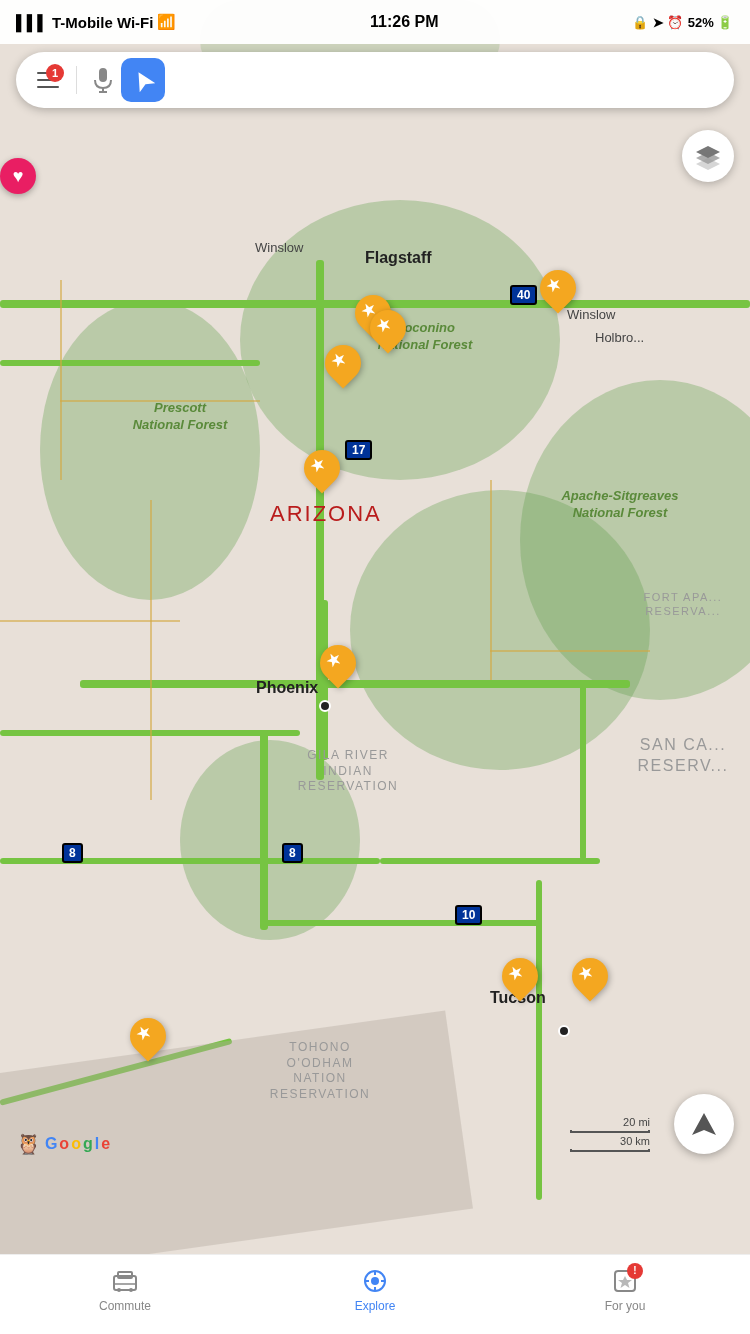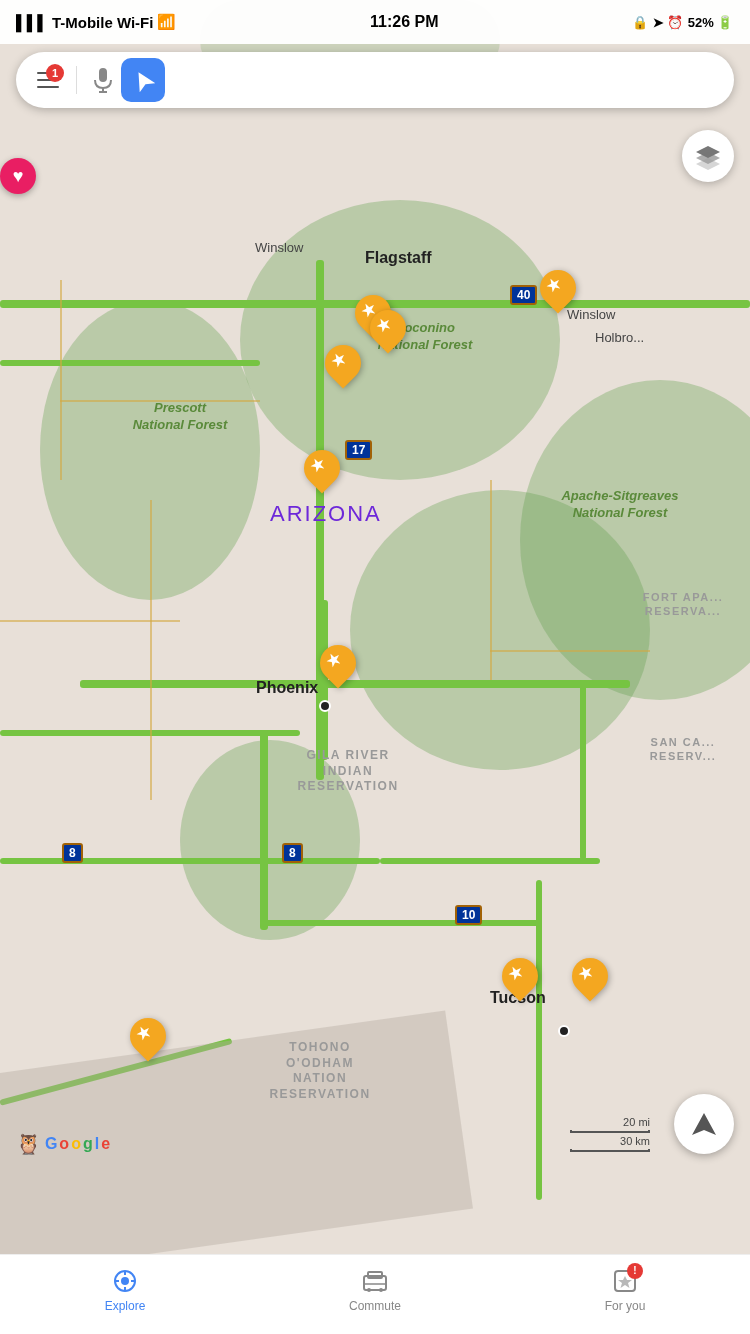--- a/index.html
+++ b/index.html
@@ -140,21 +140,21 @@
       justify-content: center;
       font-size: 11px;
       font-weight: 700;
       color: white;
       z-index: 20;
     }
     .interstate-bg {
       background: #003399;
       border-radius: 3px;
       padding: 1px 5px;
-      border: 2px solid #a16207;
+      border: 2px solid #000000;
       font-size: 12px;
     }
 
     
     .forest-area {
       position: absolute;
       background: rgba(100,160,80,0.35);
       border-radius: 50%;
     }
 
@@ -163,42 +163,42 @@
       position: absolute;
       font-size: 13px;
       color: #444;
       font-weight: 500;
       text-align: center;
       line-height: 1.3;
       z-index: 15;
     }
     .map-label.state {
       font-size: 22px;
-      color: #6d28d9;
+      color: #b91c1c;
       font-weight: 500;
       letter-spacing: 2px;
     }
     .map-label.city {
       font-size: 16px;
       color: #222;
       font-weight: 600;
     }
     .map-label.forest {
       font-size: 13px;
       color: #5a8a3a;
       font-weight: 600;
       font-style: italic;
       text-align: center;
     }
     .map-label.reservation {
       font-size: 13px;
       color: #999;
       letter-spacing: 1.5px;
       text-transform: uppercase;
-      font-weight: 700;
+      font-weight: 400;
     }
 
     
     .star-marker {
       position: absolute;
       width: 36px;
       height: 44px;
       z-index: 25;
     }
     .star-marker .pin-body {
@@ -457,21 +457,21 @@
   <div class="map-label" style="left:567px;top:307px;">Winslow</div>
   <div class="map-label" style="left:595px;top:330px;">Holbro...</div>
 
   <div class="map-label forest" style="left:345px;top:320px;width:160px;">Coconino<br>National Forest</div>
   <div class="map-label forest" style="left:100px;top:400px;width:160px;">Prescott<br>National Forest</div>
   <div class="map-label forest" style="left:520px;top:488px;width:200px;">Apache-Sitgreaves<br>National Forest</div>
 
   <div class="map-label reservation" style="left:248px;top:748px;width:200px;font-size:12px;">GILA RIVER<br>INDIAN<br>RESERVATION</div>
   <div class="map-label reservation" style="left:220px;top:1040px;width:200px;font-size:12px;">TOHONO<br>O'ODHAM<br>NATION<br>RESERVATION</div>
   <div class="map-label reservation" style="left:618px;top:590px;width:130px;font-size:11px;">FORT APA...<br>RESERVA...</div>
-  <div class="map-label reservation" style="left:618px;top:735px;width:130px;font-size:11px;">SAN CA...<br>RESERV...</div>
+  <div class="map-label reservation" style="left:618px;top:735px;width:130px;font-size:16px;">SAN CA...<br>RESERV...</div>
 
   <div class="star-marker" style="left:540px;top:270px;">
     <div class="pin-body"></div>
     <div class="pin-star">★</div>
   </div>
 
   <div class="star-marker" style="left:355px;top:295px;">
     <div class="pin-body"></div>
     <div class="pin-star">★</div>
   </div>
@@ -581,51 +581,51 @@
     </svg>
   </div>
   <div class="nav-btn">
     <svg width="24" height="24" viewBox="0 0 24 24">
       <polygon points="12,3 21,21 12,17 3,21" fill="white" transform="rotate(-30 12 12)"></polygon>
     </svg>
   </div>
 </div>
 
 <div class="bottom-nav">
+
+  <div class="nav-item">
+    <div class="nav-icon">
+      <svg width="26" height="26" viewBox="0 0 26 26">
+        <rect x="2" y="8" width="22" height="14" rx="2" fill="none" stroke="#888" stroke-width="2"></rect>
+        <rect x="6" y="4" width="14" height="6" rx="1" fill="none" stroke="#888" stroke-width="2"></rect>
+        <line x1="2" y1="16" x2="24" y2="16" stroke="#888" stroke-width="1.5"></line>
+        <circle cx="7" cy="22" r="2" fill="#888"></circle>
+        <circle cx="19" cy="22" r="2" fill="#888"></circle>
+      </svg>
+    </div>
+    <span class="nav-label">Commute</span>
+  </div>
 
   <div class="nav-item">
     <div class="nav-icon">
       <svg width="26" height="26" viewBox="0 0 26 26">
         <circle cx="13" cy="13" r="10" fill="none" stroke="#4285F4" stroke-width="2"></circle>
         <circle cx="13" cy="13" r="4" fill="#4285F4"></circle>
         <line x1="13" y1="3" x2="13" y2="7" stroke="#4285F4" stroke-width="2"></line>
         <line x1="13" y1="19" x2="13" y2="23" stroke="#4285F4" stroke-width="2"></line>
         <line x1="3" y1="13" x2="7" y2="13" stroke="#4285F4" stroke-width="2"></line>
         <line x1="19" y1="13" x2="23" y2="13" stroke="#4285F4" stroke-width="2"></line>
       </svg>
     </div>
     <span class="nav-label active">Explore</span>
   </div>
 
   <div class="nav-item">
     <div class="nav-icon">
       <svg width="26" height="26" viewBox="0 0 26 26">
-        <rect x="2" y="8" width="22" height="14" rx="2" fill="none" stroke="#888" stroke-width="2"></rect>
-        <rect x="6" y="4" width="14" height="6" rx="1" fill="none" stroke="#888" stroke-width="2"></rect>
-        <line x1="2" y1="16" x2="24" y2="16" stroke="#888" stroke-width="1.5"></line>
-        <circle cx="7" cy="22" r="2" fill="#888"></circle>
-        <circle cx="19" cy="22" r="2" fill="#888"></circle>
-      </svg>
-    </div>
-    <span class="nav-label">Commute</span>
-  </div>
-
-  <div class="nav-item">
-    <div class="nav-icon">
-      <svg width="26" height="26" viewBox="0 0 26 26">
         <rect x="3" y="3" width="20" height="20" rx="3" fill="none" stroke="#888" stroke-width="2"></rect>
         <polygon points="13,8 15,12 20,12 16,15 17.5,20 13,17 8.5,20 10,15 6,12 11,12" fill="#888" opacity="0.6"></polygon>
       </svg>
       <div class="nav-badge">!</div>
     </div>
     <span class="nav-label">For you</span>
   </div>
 </div>
 
 </body></html>

